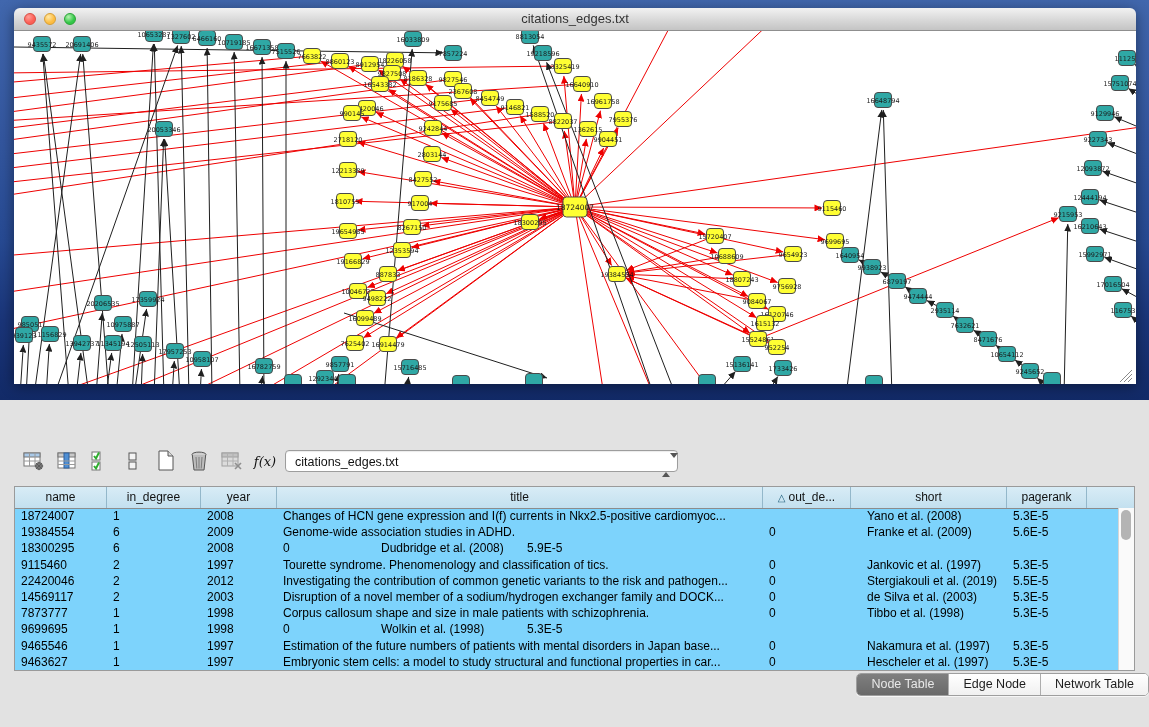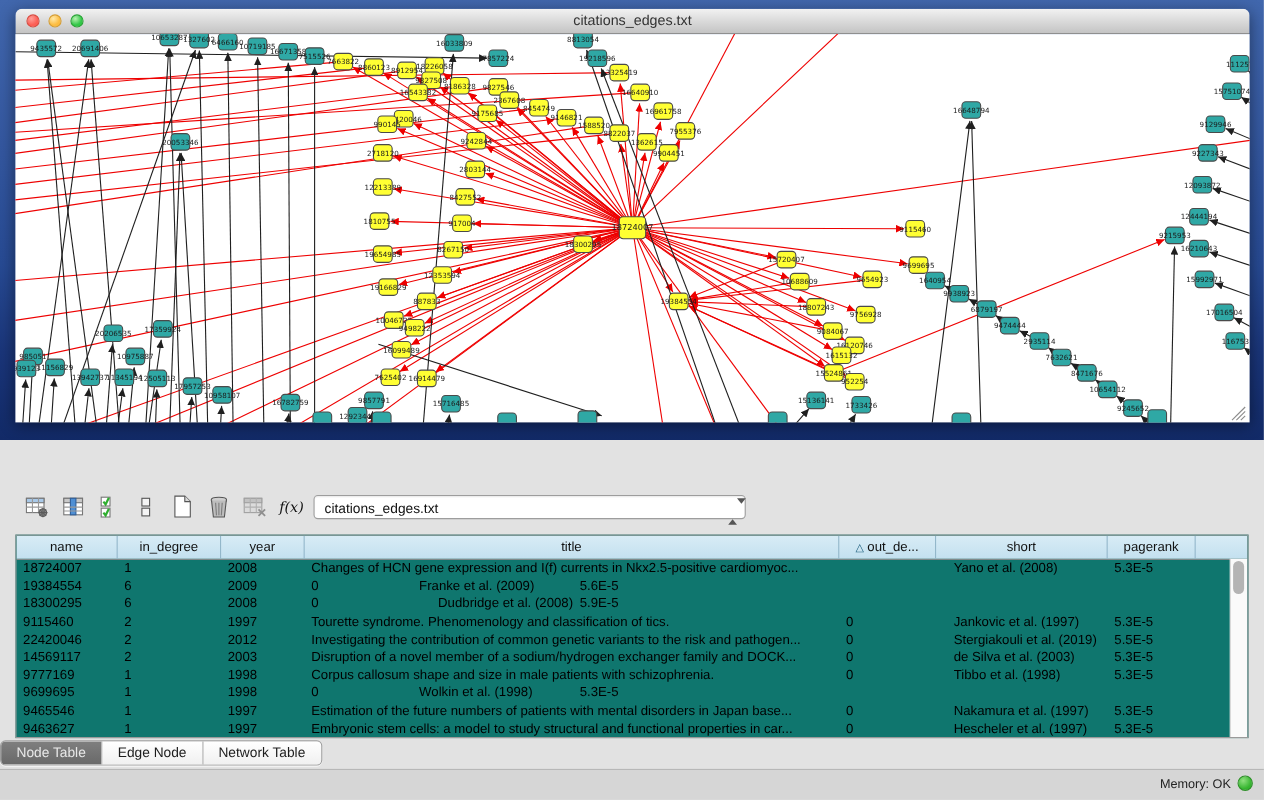--- a/index.html
+++ b/index.html
@@ -39,35 +39,35 @@
   .fx-label{font-family:"DejaVu Serif",serif;font-style:italic;font-size:13px;color:#111;}
   .dropdown{position:absolute;left:285px;top:50px;width:393px;height:22px;background:#fff;
     border:1px solid #9d9d9d;border-radius:4px;box-shadow:inset 0 1px 1px rgba(0,0,0,.08);
     font-size:12.5px;color:#111;line-height:22px;padding-left:9px;box-sizing:border-box;}
   .stepper{position:absolute;right:6px;top:3px;width:9px;height:16px;}
   .stepper .up{width:0;height:0;border-left:4px solid transparent;border-right:4px solid transparent;
     border-bottom:5px solid #555;margin-bottom:3px;}
   .stepper .down{width:0;height:0;border-left:4px solid transparent;border-right:4px solid transparent;
     border-top:5px solid #555;}
 
-  .table-box{position:absolute;left:14px;top:86px;width:1121px;height:185px;background:#0f766e;
+  .table-box{position:absolute;left:14px;top:86px;width:1121px;height:185px;background:#7dd3fc;
     border:1px solid #9a9a9a;box-sizing:border-box;overflow:hidden;}
   .thead{display:flex;height:21px;background:linear-gradient(180deg,#d8ecf6,#c3e0ef);
     border-bottom:1px solid #8c8c8c;}
   .th{box-sizing:border-box;border-right:1px solid #93b7ca;font-size:12px;color:#111;
     text-align:center;line-height:20px;white-space:nowrap;overflow:hidden;}
   .th .sort{color:#20607e;font-size:10px;margin-right:3px;}
   .tbody{position:absolute;left:0;top:21px;right:15px;bottom:0;overflow:hidden;}
   .tr{display:flex;height:16.2px;line-height:16.2px;font-size:12px;color:#000;}
   .td{box-sizing:border-box;padding-left:6px;white-space:nowrap;overflow:hidden;}
   .vscroll{position:absolute;right:0;top:21px;bottom:0;width:15px;background:#fafafa;
     border-left:1px solid #d5d5d5;}
   .vthumb{position:absolute;left:2px;top:2px;width:10px;height:30px;background:#b4b4b4;border-radius:6px;}
 
-  .tabs-row{position:absolute;left:0;top:273px;width:1149px;height:22px;display:flex;justify-content:flex-start;}
+  .tabs-row{position:absolute;left:0;top:273px;width:1149px;height:22px;display:flex;justify-content:flex-end;}
   .segmented{display:flex;height:21px;border:1px solid #9e9e9e;border-radius:5px;overflow:hidden;
     background:#fdfdfd;box-shadow:0 1px 0 rgba(255,255,255,.7);}
   .seg{padding:0 14px;font-size:12.5px;line-height:21px;color:#1c1c1c;border-left:1px solid #adadad;
     background:linear-gradient(180deg,#ffffff,#f0f0f0);white-space:nowrap;}
   .seg:first-child{border-left:none;}
   .seg.selected{background:linear-gradient(180deg,#7f7f7f,#696969);color:#e8e8e8;}
 
   .status-bar{position:absolute;left:0;top:299px;width:1149px;height:28px;background:#d6d6d6;
     border-top:1px solid #b7b7b7;}
   .memory{position:absolute;right:30px;top:6px;font-size:11.5px;color:#222;line-height:15px;}
@@ -796,30 +796,31 @@
             <div class="td" style="width: 76px;">2008</div>
             <div class="td" style="width: 486px;">Changes of HCN gene expression and I(f) currents in Nkx2.5-positive cardiomyoc...</div>
             <div class="td" style="width: 88px; margin-top: 28px;">49</div>
             <div class="td" style="width: 156px; padding-left: 16px;">Yano et al. (2008)</div>
             <div class="td" style="width: 80px;">5.3E-5</div>
           </div>
           <div class="tr">
             <div class="td" style="width: 92px;">19384554</div>
             <div class="td" style="width: 94px;">6</div>
             <div class="td" style="width: 76px;">2009</div>
+            <div class="td" style="width: 486px;">Genome-wide association studies in ADHD.</div>
             <div class="td" style="width: 88px;">0</div>
             <div class="td" style="width: 156px; padding-left: 16px;">Franke et al. (2009)</div>
             <div class="td" style="width: 80px;">5.6E-5</div>
           </div>
           <div class="tr">
             <div class="td" style="width: 92px;">18300295</div>
             <div class="td" style="width: 94px;">6</div>
             <div class="td" style="width: 76px;">2008</div>
             <div class="td" style="width: 88px;">0</div>
-            <div class="td" style="width: 156px; padding-left: 16px; text-align: right;">Dudbridge et al. (2008)</div>
+            <div class="td" style="width: 156px; padding-left: 16px;">Dudbridge et al. (2008)</div>
             <div class="td" style="width: 80px;">5.9E-5</div>
           </div>
           <div class="tr">
             <div class="td" style="width: 92px;">9115460</div>
             <div class="td" style="width: 94px;">2</div>
             <div class="td" style="width: 76px;">1997</div>
             <div class="td" style="width: 486px;">Tourette syndrome. Phenomenology and classification of tics.</div>
             <div class="td" style="width: 88px;">0</div>
             <div class="td" style="width: 156px; padding-left: 16px;">Jankovic et al. (1997)</div>
             <div class="td" style="width: 80px;">5.3E-5</div>
@@ -836,21 +837,21 @@
           <div class="tr">
             <div class="td" style="width: 92px;">14569117</div>
             <div class="td" style="width: 94px;">2</div>
             <div class="td" style="width: 76px;">2003</div>
             <div class="td" style="width: 486px;">Disruption of a novel member of a sodium/hydrogen exchanger family and DOCK...</div>
             <div class="td" style="width: 88px;">0</div>
             <div class="td" style="width: 156px; padding-left: 16px;">de Silva et al. (2003)</div>
             <div class="td" style="width: 80px;">5.3E-5</div>
           </div>
           <div class="tr">
-            <div class="td" style="width: 92px;">9777169</div>
+            <div class="td" style="width: 92px;">7873777</div>
             <div class="td" style="width: 94px;">1</div>
             <div class="td" style="width: 76px;">1998</div>
             <div class="td" style="width: 486px;">Corpus callosum shape and size in male patients with schizophrenia.</div>
             <div class="td" style="width: 88px;">0</div>
             <div class="td" style="width: 156px; padding-left: 16px;">Tibbo et al. (1998)</div>
             <div class="td" style="width: 80px;">5.3E-5</div>
           </div>
           <div class="tr">
             <div class="td" style="width: 92px;">9699695</div>
             <div class="td" style="width: 94px;">1</div>
@@ -884,18 +885,14 @@
     </div>
 
     <div class="tabs-row">
       <div class="segmented" id="tabs">
           <div class="seg selected">Node Table</div>
           <div class="seg">Edge Node</div>
           <div class="seg">Network Table</div>
         </div>
     </div>
 
-    <div class="status-bar">
-      <span class="memory">Memory: OK</span>
-      <span class="mem-dot"></span>
-    </div>
   </div>
 </div>
 
 </body></html>

